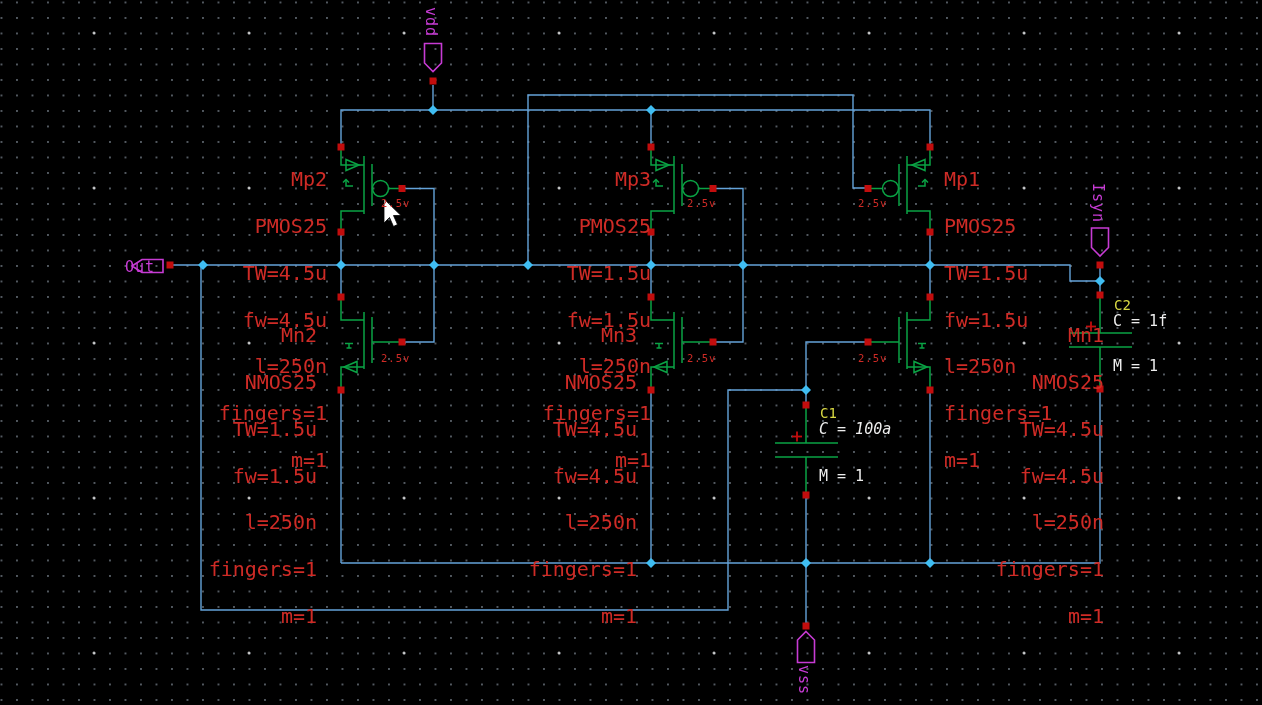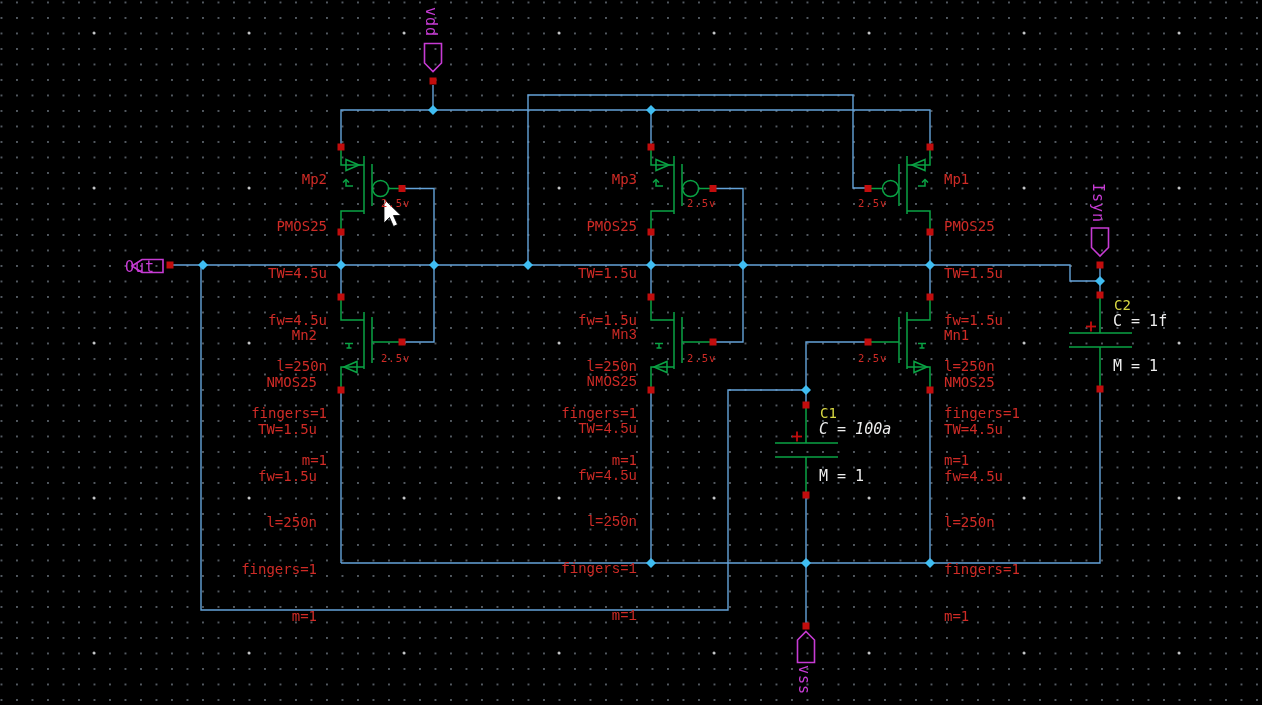--- a/index.html
+++ b/index.html
@@ -14,21 +14,21 @@
     font-family:"DejaVu Sans Mono", monospace;
   }
   svg{position:absolute;left:0;top:0;}
   .wire{stroke:var(--wire);stroke-width:1.4;fill:none;}
   .dev{stroke:var(--device);stroke-width:1.5;fill:none;}
   .sq{fill:var(--pin-red);stroke:none;}
   .dia{fill:var(--junction);stroke:none;}
   .pinshape{stroke:var(--pin-magenta);stroke-width:1.6;fill:none;}
   .plus{stroke:var(--pin-red);stroke-width:1.8;fill:none;}
   .lbl{position:absolute;white-space:pre;}
-  .tblock{font-size:14px;line-height:15.6px;color:var(--label-red);}
+  .tblock{font-size:20px;line-height:15.6px;color:var(--label-red);}
   .r{text-align:right;}
   .bulk{font-size:10.5px;color:var(--label-red);letter-spacing:1px;}
   .capname{font-size:14px;color:var(--cap-yellow);}
   .capval{font-size:15px;color:var(--cap-white);}
   .pintxt{font-size:15px;color:var(--pin-magenta);letter-spacing:1px;}
   .vtext{transform:rotate(90deg);transform-origin:0 0;}
 </style>
 </head>
 <body>
 
@@ -170,21 +170,21 @@
 
   <div class="lbl tblock r" style="left:179px;top:141px;width:148px;">
     <div>Mp2</div>
     <div>PMOS25</div>
     <div>TW=4.5u</div>
     <div>fw=4.5u</div>
     <div>l=250n</div>
     <div>fingers=1</div>
     <div>m=1</div>
   </div>
-  <div class="lbl tblock r" style="left:489px;top:141px;width:148px;">
+  <div class="lbl tblock r" style="left:503px;top:141px;width:148px;">
     <div>Mp3</div>
     <div>PMOS25</div>
     <div>TW=1.5u</div>
     <div>fw=1.5u</div>
     <div>l=250n</div>
     <div>fingers=1</div>
     <div>m=1</div>
   </div>
   <div class="lbl tblock" style="left:944px;top:141px;width:160px;">
     <div>Mp1</div>
@@ -197,30 +197,30 @@
   </div>
   <div class="lbl tblock r" style="left:169px;top:297px;width:148px;">
     <div>Mn2</div>
     <div>NMOS25</div>
     <div>TW=1.5u</div>
     <div>fw=1.5u</div>
     <div>l=250n</div>
     <div>fingers=1</div>
     <div>m=1</div>
   </div>
-  <div class="lbl tblock r" style="left:489px;top:297px;width:148px;font-family:Liberation Mono, monospace;">
+  <div class="lbl tblock r" style="left:489px;top:297px;width:148px;">
     <div>Mn3</div>
     <div>NMOS25</div>
     <div>TW=4.5u</div>
     <div>fw=4.5u</div>
     <div>l=250n</div>
     <div>fingers=1</div>
     <div>m=1</div>
   </div>
-  <div class="lbl tblock" style="left:944px;top:297px;width:160px;">
+  <div class="lbl tblock" style="left:944px;top:297px;width:160px;text-align:right;">
     <div>Mn1</div>
     <div>NMOS25</div>
     <div>TW=4.5u</div>
     <div>fw=4.5u</div>
     <div>l=250n</div>
     <div>fingers=1</div>
     <div>m=1</div>
   </div>
 
   <div class="lbl bulk" style="left:381px;top:197px;">2.5v</div>

